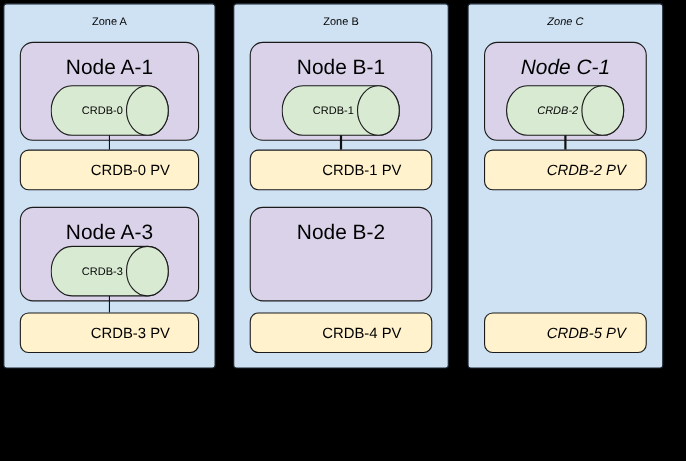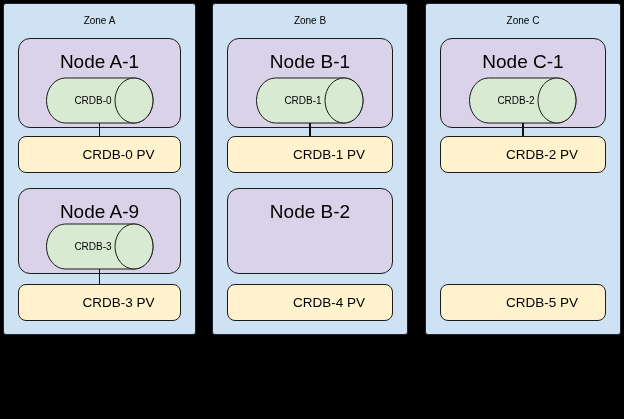--- a/index.html
+++ b/index.html
@@ -20,21 +20,21 @@
     position: absolute;
     top: 3px;
     height: 332px;
     background: #cfe2f3;
     border: 1px solid #1b2430;
     border-radius: 3px;
     box-sizing: border-box;
   }
   .zone-a { left: 3px;   width: 193px; }
   .zone-b { left: 212px; width: 196px; }
-  .zone-c { left: 425px; width: 196px; }
+  .zone-c { left: 425px; width: 178px; font-style: italic; }
   .zone-title {
     position: absolute;
     top: 11px;
     left: 0;
     right: 0;
     text-align: center;
     font-size: 10px;
   }
   .node {
     position: absolute;
@@ -107,21 +107,21 @@
     </div>
     <svg class="pod pod-1" viewBox="0 0 108 47">
       <path d="M 19.5 1 H 88 A 19 22.5 0 0 1 88 46 H 19.5 A 19 22.5 0 0 1 19.5 1 Z" fill="#d9ead3" stroke="#1b1b1b" stroke-width="1"></path>
       <ellipse cx="88" cy="23.5" rx="19" ry="22.5" fill="#d9ead3" stroke="#1b1b1b" stroke-width="1"></ellipse>
       <text x="47" y="27" text-anchor="middle">CRDB-0</text>
     </svg>
     <div class="connector connector-1"></div>
     <div class="pv pv-1">CRDB-0 PV</div>
 
     <div class="node node-2">
-      <div class="node-label">Node A-9</div>
+      <div class="node-label">Node A-3</div>
     </div>
     <svg class="pod pod-2" viewBox="0 0 108 47">
       <path d="M 19.5 1 H 88 A 19 22.5 0 0 1 88 46 H 19.5 A 19 22.5 0 0 1 19.5 1 Z" fill="#d9ead3" stroke="#1b1b1b" stroke-width="1"></path>
       <ellipse cx="88" cy="23.5" rx="19" ry="22.5" fill="#d9ead3" stroke="#1b1b1b" stroke-width="1"></ellipse>
       <text x="47" y="27" text-anchor="middle">CRDB-3</text>
     </svg>
     <div class="connector connector-2"></div>
     <div class="pv pv-2">CRDB-3 PV</div>
   </section>
 

